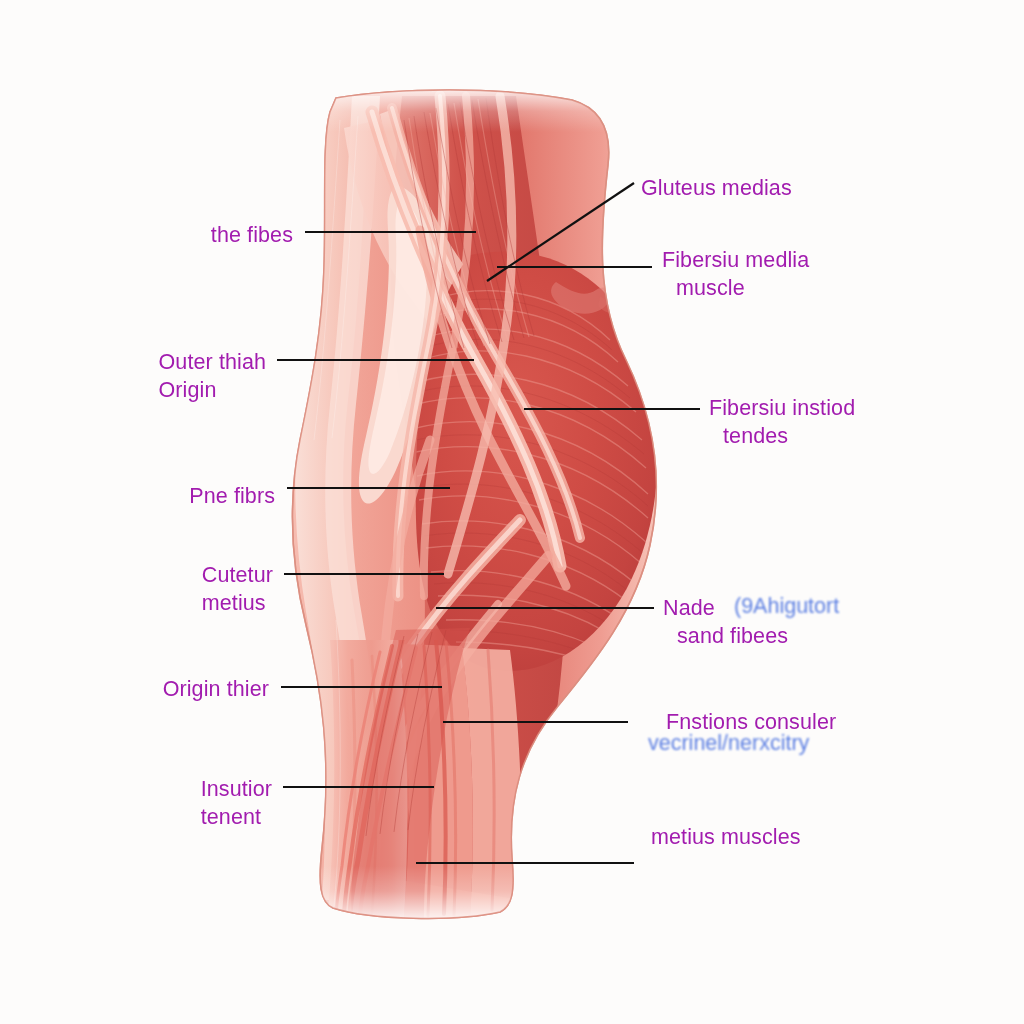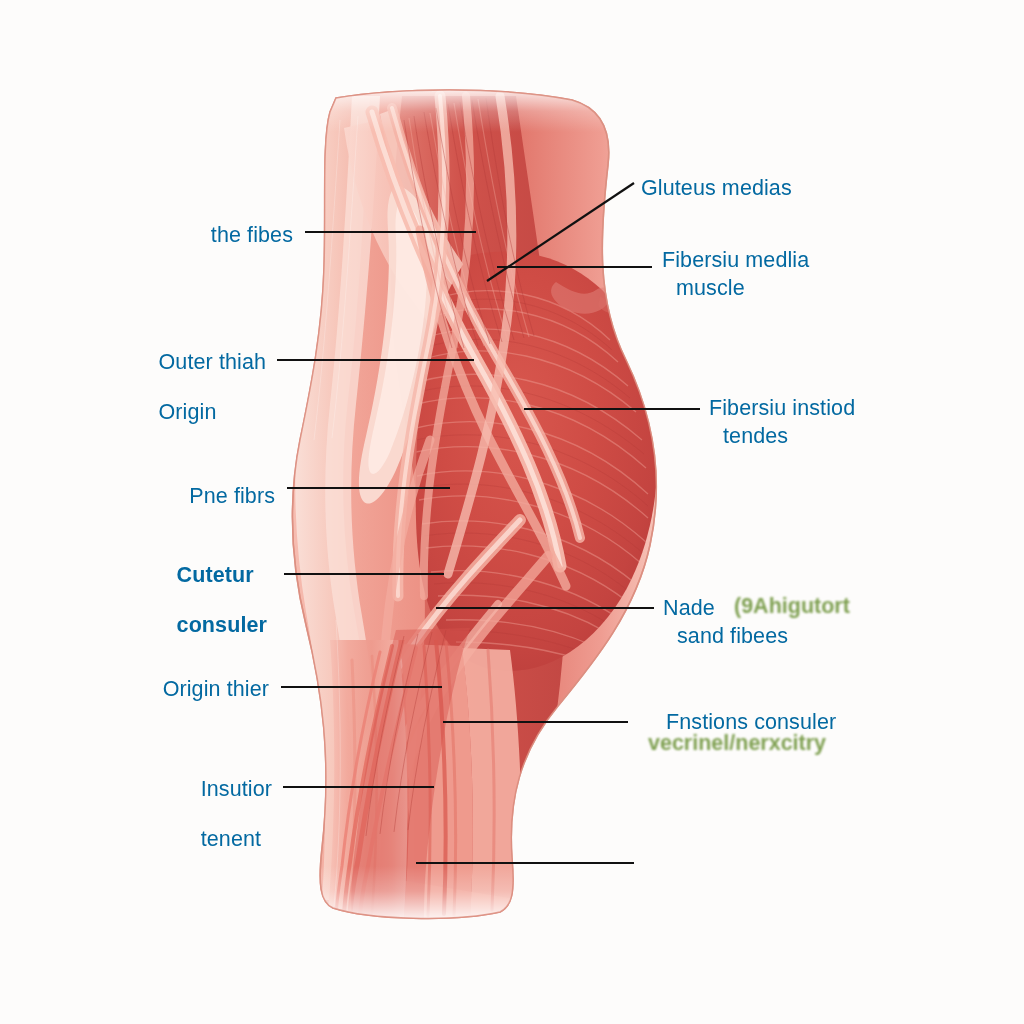--- a/index.html
+++ b/index.html
@@ -17,43 +17,42 @@
     font-family: "Liberation Sans", sans-serif;
   }
   #art {
     position: absolute;
     inset: 0;
     width: 1024px;
     height: 1024px;
   }
   .label {
     position: absolute;
-    color: #0369a1;
+    color: #a21caf;
     font-family: "Liberation Sans", sans-serif;
     font-size: 21.5px;
     line-height: 1.32;
     letter-spacing: 0.1px;
     white-space: pre;
     font-weight: 400;
   }
   .label.left  { text-align: left; }
   .label.right { text-align: left; }
   .label .l2 { display: block; }
-  .label.left.ind2 .l2 { padding-right: 6px; margin-top: 22px; }
+  .label.left.ind2 .l2 { padding-right: 6px; }
   .label.right.ind2 .l2 { padding-left: 14px; }
   
   .ghost {
     position: absolute;
-    color: #4d7c0f;
+    color: #1d4ed8;
     font-family: "Liberation Sans", sans-serif;
     font-size: 21.5px;
     white-space: pre;
     opacity: .72;
     filter: blur(0.9px);
-    font-weight: bold;
   }
 </style>
 </head>
 <body>
 
 <div id="stage" style="background: rgb(253, 252, 251);">
 
   <svg id="art" viewBox="0 0 1024 1024">
     <defs>
 
@@ -349,26 +348,26 @@
         <line x1="436" y1="608" x2="654" y2="608" stroke="#111111" stroke-width="2"></line>
         <line x1="443" y1="722" x2="628" y2="722" stroke="#111111" stroke-width="2"></line>
         <line x1="416" y1="863" x2="634" y2="863" stroke="#111111" stroke-width="2"></line>
       </g>
   </svg>
 
   <div id="labels">
       <div class="label left" style="right: 731px; top: 221px;"><span class="l1">the fibes</span></div>
       <div class="label left ind2" style="right: 758px; top: 348px;"><span class="l1">Outer thiah</span><span class="l2">Origin</span></div>
       <div class="label left" style="right: 749px; top: 476px; margin-top: 6px;"><span class="l1">Pne fibrs</span></div>
-      <div class="label left ind2" style="right: 751px; top: 561px; font-weight: bold;"><span class="l1">Cutetur</span><span class="l2">consuler</span></div>
+      <div class="label left ind2" style="right: 751px; top: 561px;"><span class="l1">Cutetur</span><span class="l2">metius</span></div>
       <div class="label left" style="right: 755px; top: 675px;"><span class="l1">Origin thier</span></div>
       <div class="label left ind2" style="right: 752px; top: 775px;"><span class="l1">Insutior</span><span class="l2">tenent</span></div>
       <div class="label right" style="left: 641px; top: 174px;"><span class="l1">Gluteus medias</span></div>
       <div class="label right ind2" style="left: 662px; top: 246px;"><span class="l1">Fibersiu medlia</span><span class="l2">muscle</span></div>
       <div class="label right ind2" style="left: 709px; top: 394px;"><span class="l1">Fibersiu instiod</span><span class="l2">tendes</span></div>
       <div class="label right ind2" style="left: 663px; top: 594px;"><span class="l1">Nade</span><span class="l2">sand fibees</span></div>
       <div class="label right" style="left: 635px; top: 708px; margin-left: 31px;"><span class="l1">Fnstions consuler</span></div>
-      <div class="label right ind2" style="left: 637px; top: 823px;"></div>
+      <div class="label right ind2" style="left: 637px; top: 823px;"><span class="l2">metius muscles</span></div>
       <div class="ghost" style="left: 734px; top: 594px;">(9Ahigutort</div>
       <div class="ghost" style="left: 648px; top: 731px;">vecrinel/nerxcitry</div>
     </div>
 
 </div>
 
 </body></html>

